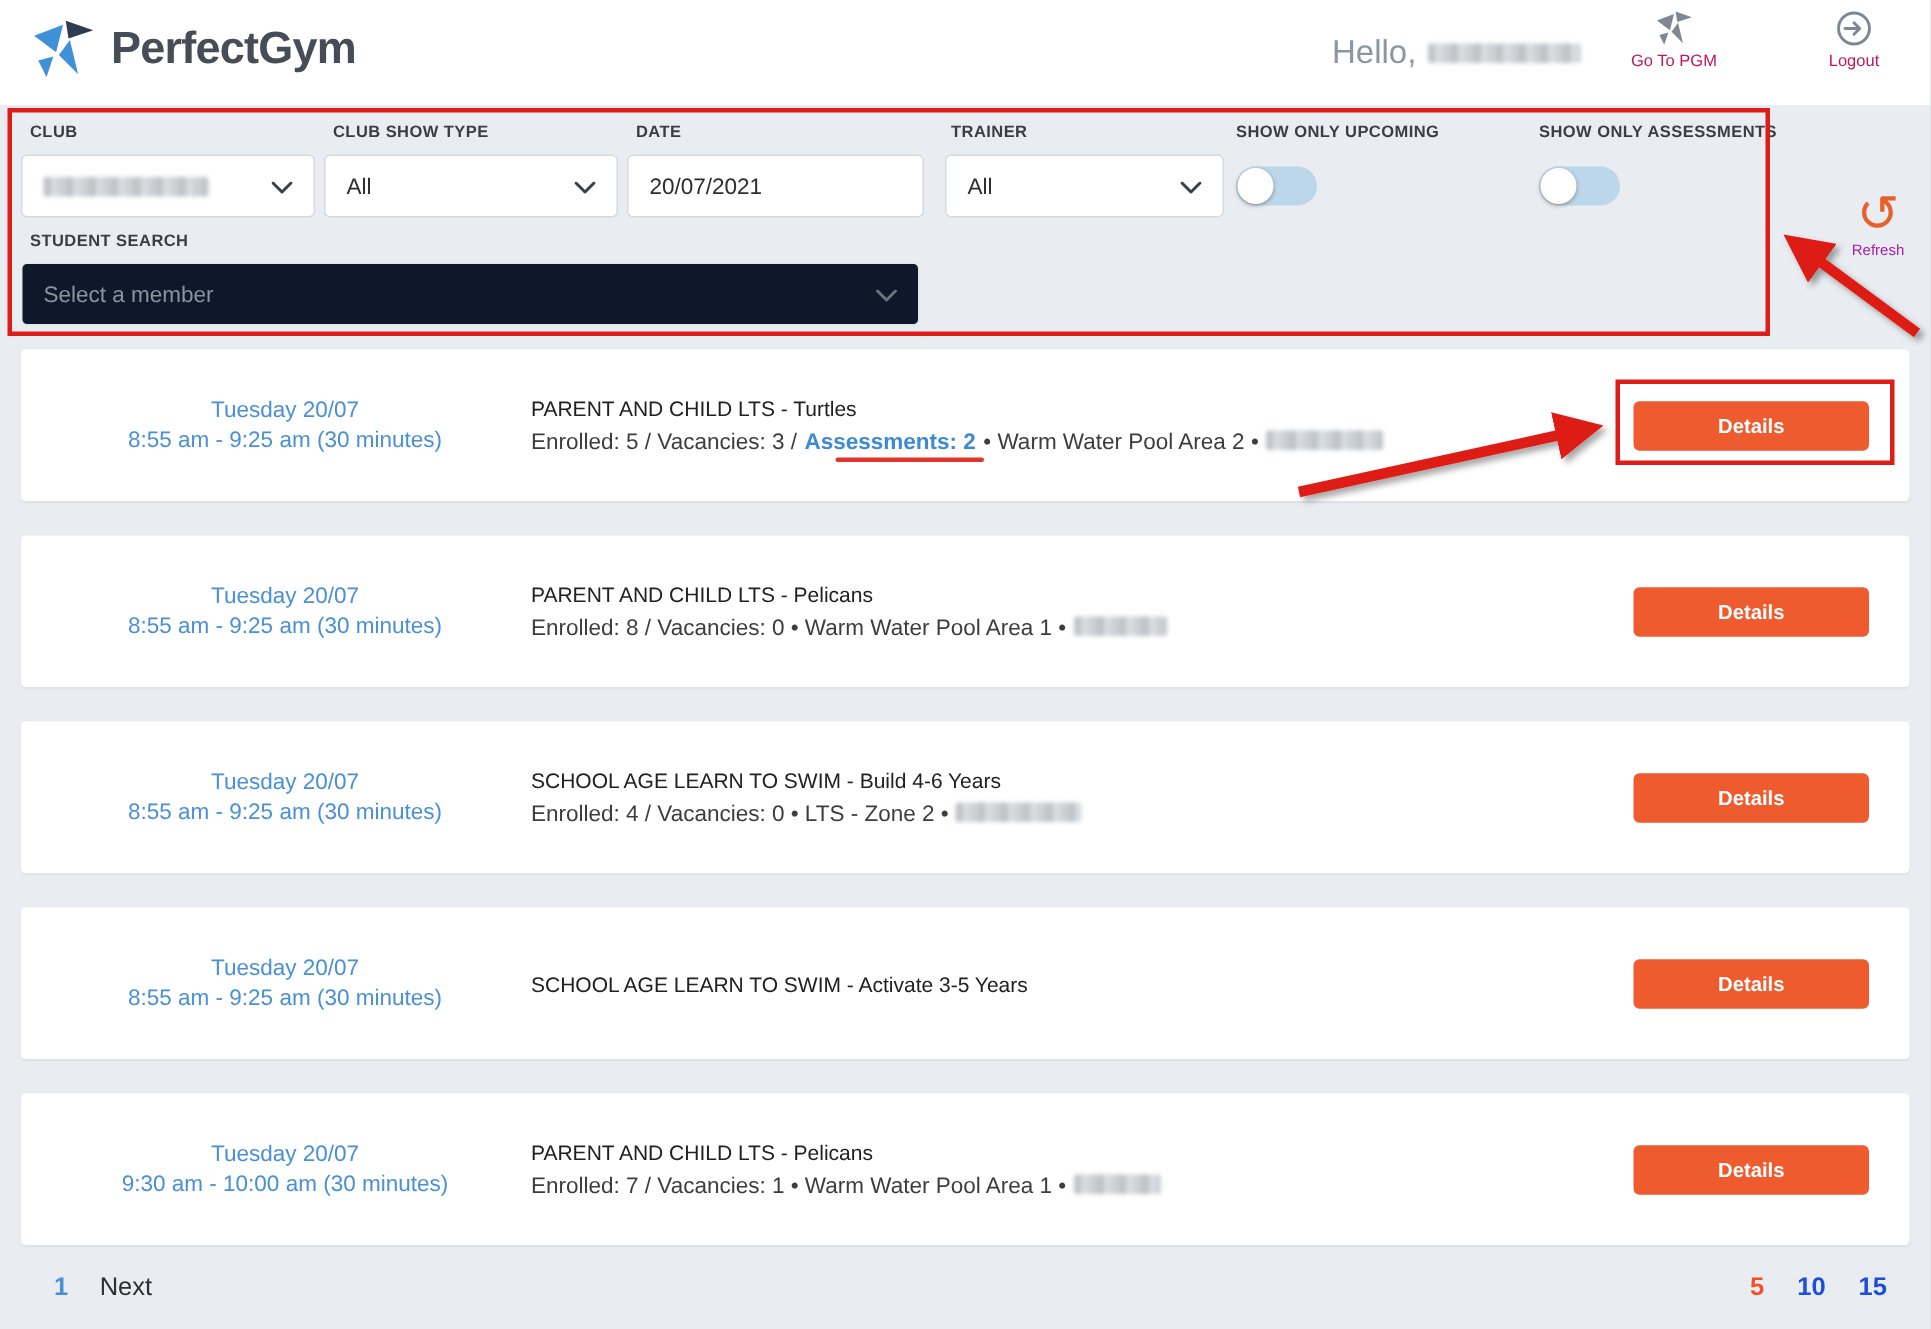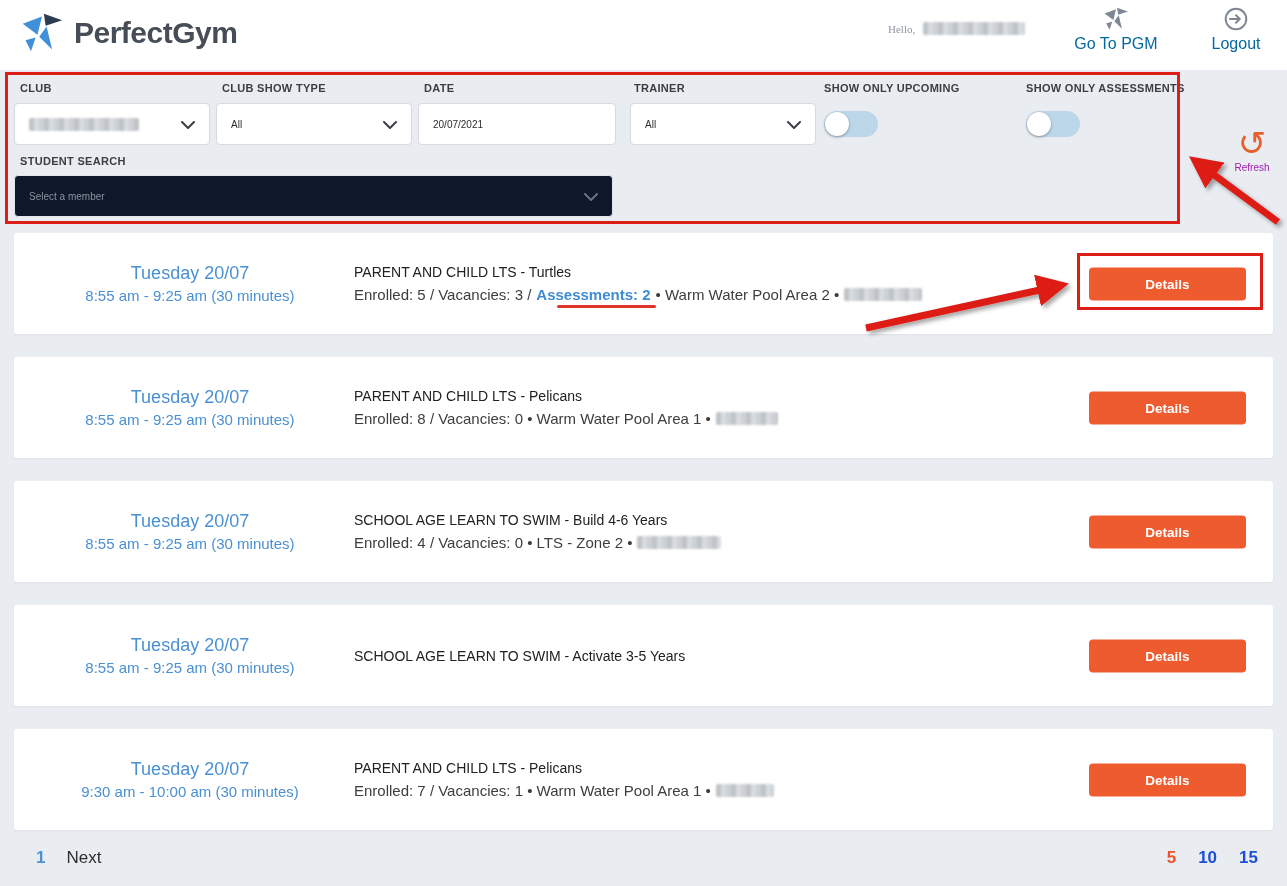--- a/index.html
+++ b/index.html
@@ -3,50 +3,50 @@
 <meta charset="utf-8">
 <style>
   * { margin:0; padding:0; box-sizing:border-box; }
   body { background:#cfd4da; font-family:"Liberation Sans", sans-serif; }
   .page { position:relative; width:1287px; height:886px; background:#e9edf1; overflow:hidden; }
 
   
   .header { position:absolute; left:0; top:0; width:1287px; height:70px; background:#ffffff; }
   .brand { position:absolute; left:20px; top:11px; display:flex; align-items:center; gap:10px; cursor:pointer; }
   .brand-name { font-size:30px; font-weight:bold; color:#474d57; letter-spacing:-0.5px; }
-  .hello { position:absolute; left:888px; top:22px; font-size:11px; color:#8d96a0; display:flex; align-items:center; gap:8px;font-family:Liberation Serif, serif; }
+  .hello { position:absolute; left:888px; top:22px; font-size:22px; color:#8d96a0; display:flex; align-items:center; gap:8px; }
   .hdr-action { position:absolute; top:6px; width:84px; display:flex; flex-direction:column; align-items:center; gap:3px; cursor:pointer; }
-  .hdr-action .lbl { font-size:16px; color:#0369a1; }
+  .hdr-action .lbl { font-size:11px; color:#be185d; }
   .goto { left:1074px; }
   .logout { left:1194px; }
 
   
   .blur { display:inline-block; height:13px; border-radius:2px; vertical-align:-1px;
           background:repeating-linear-gradient(90deg,#bfc4c9 0 5px,#d9dcdf 5px 10px,#cdd1d5 10px 15px);
           filter:blur(1.3px); }
 
   
   .f-label { position:absolute; font-size:11px; font-weight:bold; color:#3a3e44; letter-spacing:.3px; }
   .select, .textbox { position:absolute; height:42px; background:#fff; border:1px solid #d5dade; border-radius:4px;
-          display:flex; align-items:center; padding:0 14px; font-size:10px; color:#2e2e2e; cursor:pointer; }
+          display:flex; align-items:center; padding:0 14px; font-size:15px; color:#2e2e2e; cursor:pointer; }
   .select .chev { position:absolute; right:14px; top:17px; }
   .student-select { background:#0f172a; border-color:#e2e6ea; color:#8b939d; }
   .toggle { position:absolute; width:54px; height:26px; border-radius:13px; background:#bdd7ea; cursor:pointer; }
   .toggle .knob { position:absolute; left:1px; top:1px; width:24px; height:24px; border-radius:50%; background:#fff;
                   box-shadow:0 1px 3px rgba(0,0,0,.35); }
   .refresh { position:absolute; left:1214px; top:126px; width:76px; display:flex; flex-direction:column; align-items:center; cursor:pointer; }
   .refresh .glyph { font-size:34px; line-height:34px; color:#e8602c; }
   .refresh .lbl { font-size:10px; color:#a21caf; margin-top:2px; }
 
   
   .card { position:absolute; left:14px; width:1259px; height:101px; background:#fff; border-radius:3px;
           box-shadow:0 1px 2px rgba(0,0,0,.05); }
   .when { position:absolute; left:10px; top:0; width:332px; height:100%; display:flex; flex-direction:column;
           justify-content:center; align-items:center; gap:3px; }
-  .when .d { font-size:18px; color:#4a90d3; }
+  .when .d { font-size:15px; color:#4a90d3; }
   .when .t { font-size:15px; color:#4a90d3; }
   .info { position:absolute; left:340px; top:0; width:720px; height:100%; display:flex; flex-direction:column;
           justify-content:center; gap:6px; }
   .info .title { font-size:14px; color:#212121; }
   .info .meta { font-size:15px; color:#3d3d3d; }
   .info .meta > span, .info .meta > a { margin-right:5px; }
   .meta a.assess { color:#3f8bd3; font-weight:bold; text-decoration:none; cursor:pointer; }
   .details-btn { position:absolute; right:27px; top:50%; transform:translateY(-50%); width:157px; height:33px;
           background:#ee5b2e; border:none; border-radius:4px; color:#fff; font-weight:bold; font-size:13.5px;
           font-family:"Liberation Sans", sans-serif; cursor:pointer; }

